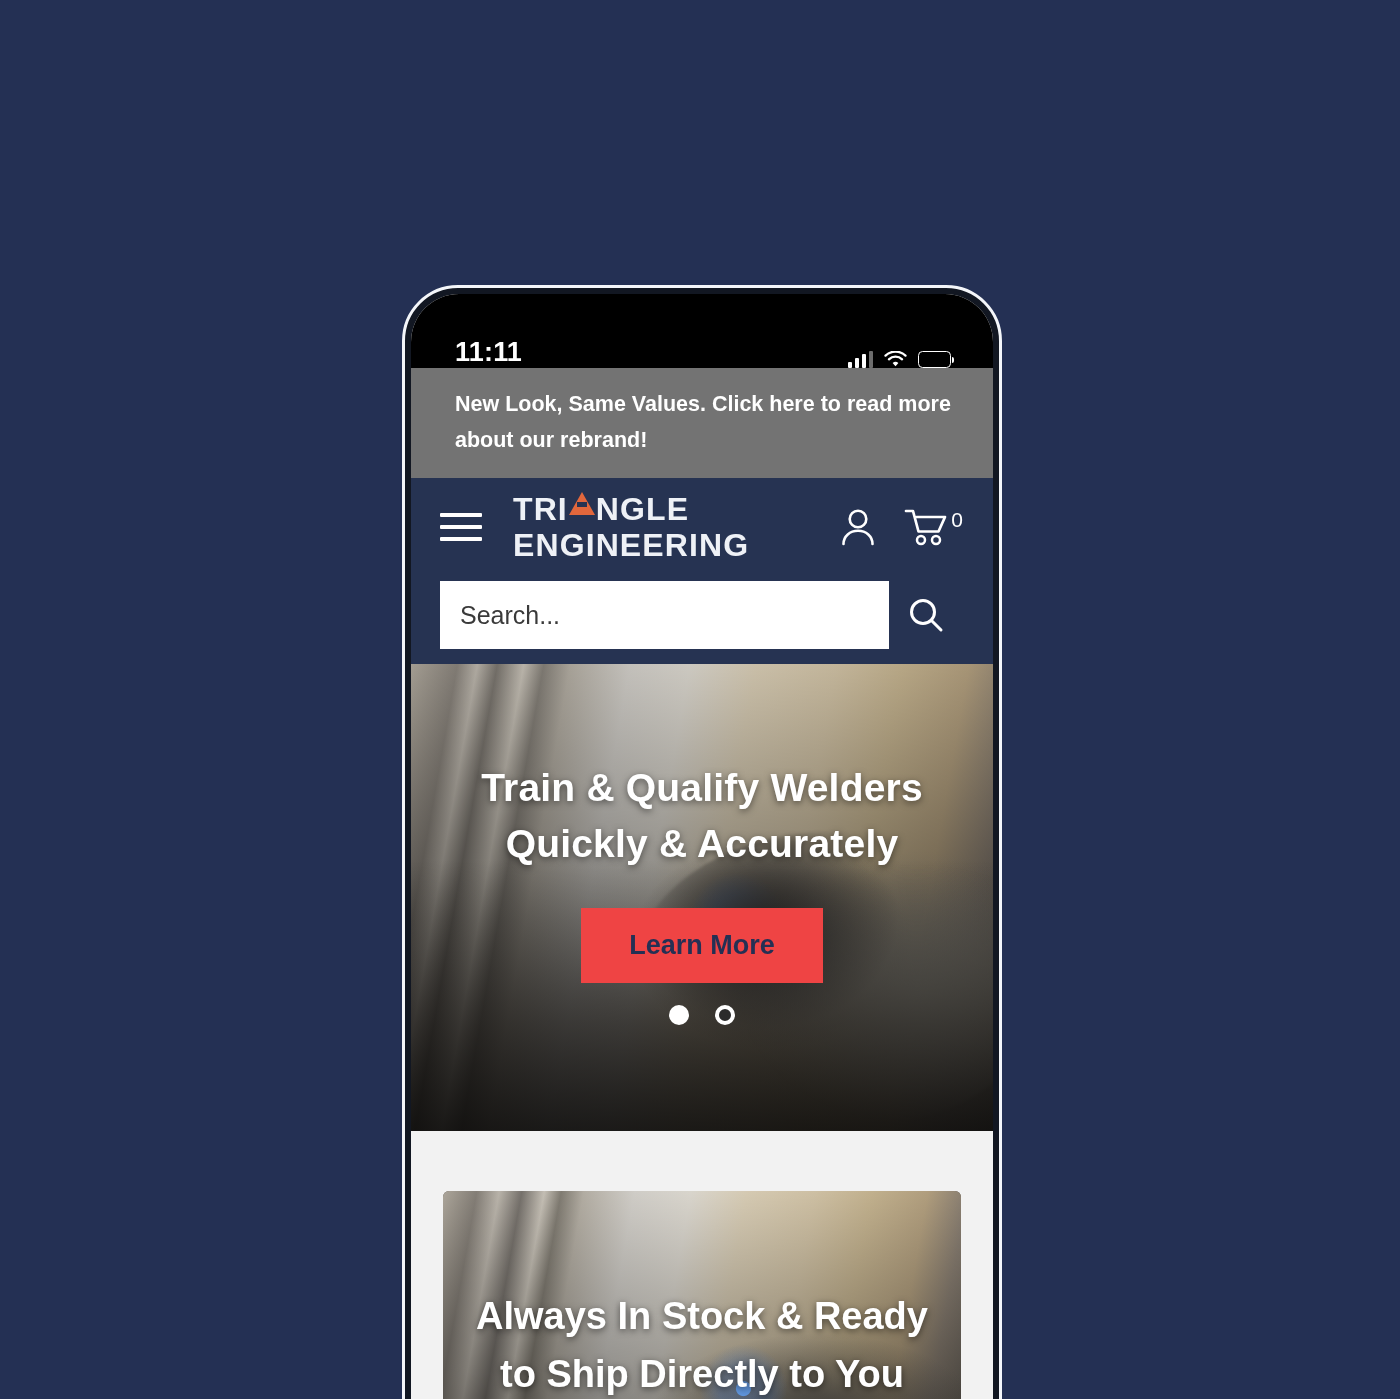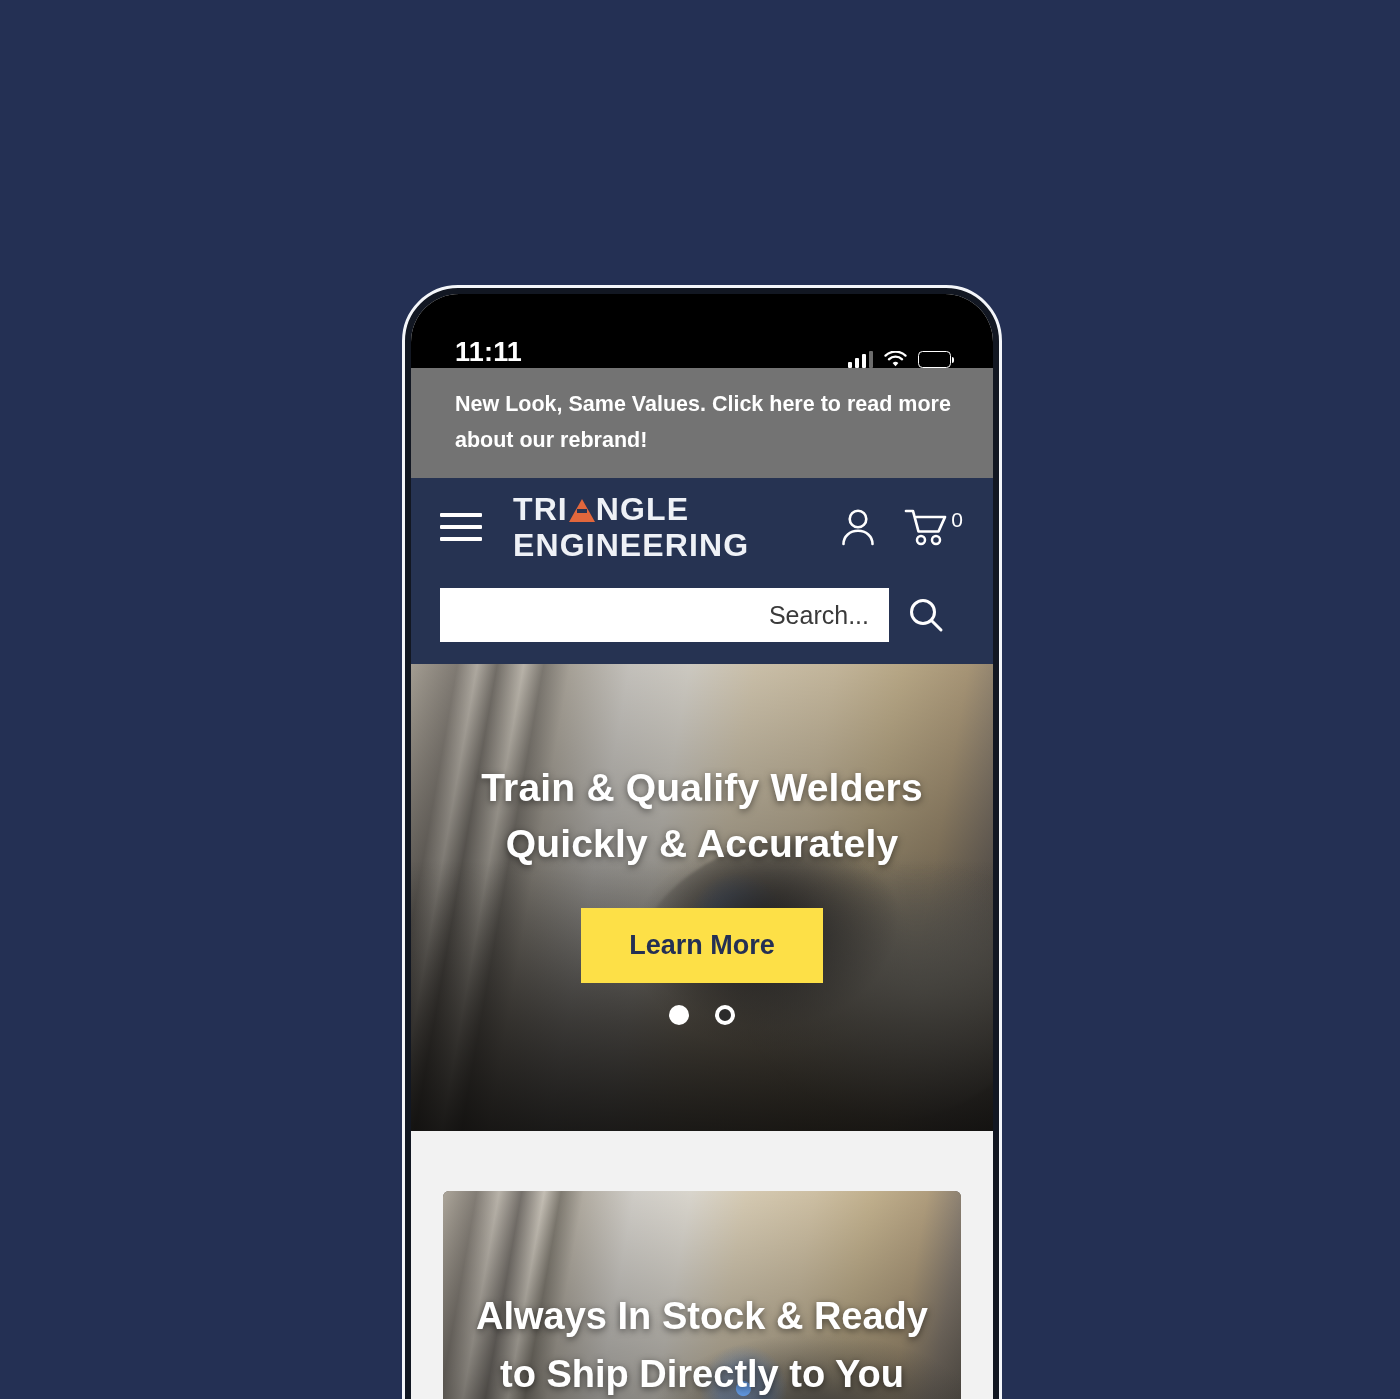--- a/index.html
+++ b/index.html
@@ -145,21 +145,20 @@
     flex: none;
   }
   .logo-line {
     color: #eef1f6;
     font-size: 32px;
     font-weight: bold;
     letter-spacing: 1.1px;
     line-height: 36px;
     white-space: nowrap;
     display: flex;
-    align-items: center;
   }
   .logo-tri {
     display: inline-block;
     width: 0; height: 0;
     border-left: 13px solid transparent;
     border-right: 13px solid transparent;
     border-bottom: 23px solid #e2673c;
     position: relative;
     margin: 0 1px;
     top: 1px;
@@ -192,29 +191,28 @@
   
   #search-row {
     background: #263352;
     height: 88px;
     display: flex;
     align-items: center;
     padding: 0 30px 10px 29px;
   }
   #search-input {
     flex: 1;
-    height: 54px;
+    height: 68px;
     border: none;
     outline: none;
     background: #ffffff;
     font-family: "Liberation Sans", sans-serif;
     font-size: 25px;
     color: #2b2b2b;
     padding: 0 20px;
-    text-align: right;
   }
   #search-input::placeholder { color: #3a3a3a; }
   #search-submit {
     width: 74px;
     height: 62px;
     background: #263352;
     border: none;
     cursor: pointer;
     display: flex;
     align-items: center;
@@ -282,21 +280,21 @@
   }
   #hero-subtitle {
     color: #ffffff;
     font-size: 25.5px;
     line-height: 43px;
     margin-top: 26px;
     text-shadow: 0 2px 6px rgba(0,0,0,0.55);
   }
   #hero-cta {
     margin-top: 36px;
-    background: #fde047;
+    background: #ef4444;
     color: #243054;
     border: none;
     font-family: "Liberation Sans", sans-serif;
     font-size: 27px;
     font-weight: bold;
     padding: 22px 48px;
     cursor: pointer;
     text-align: center;
   }
   #hero-dots {

